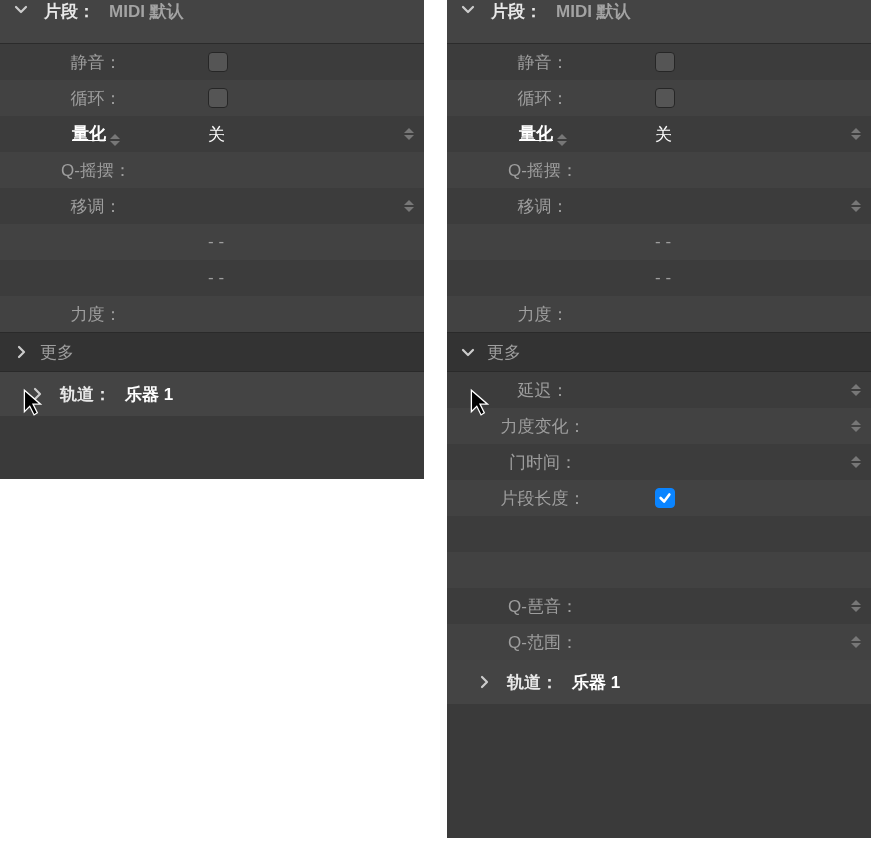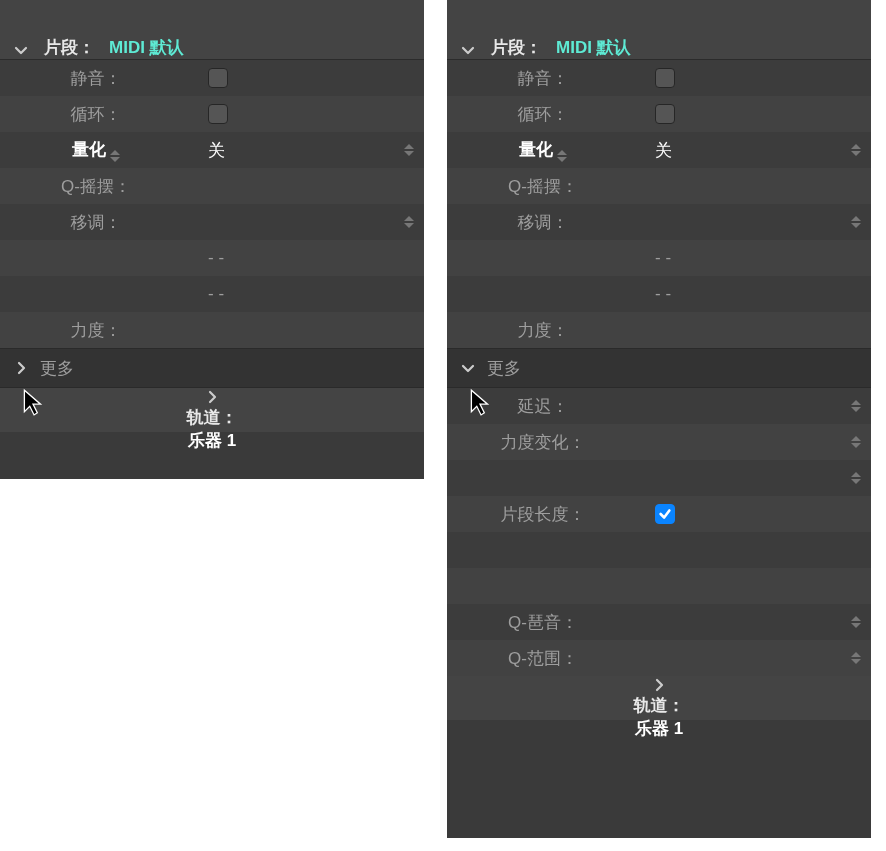--- a/index.html
+++ b/index.html
@@ -12,45 +12,45 @@
     --text-dim:#9e9e9e;
     --checkbox:#555555;
     --accent:#0a84ff;
     --spinner:#777777;
   }
   *{box-sizing:border-box;margin:0;padding:0;font-family:-apple-system,"Helvetica Neue",Arial,sans-serif;}
   body{background:#fff;width:886px;height:851px;position:relative;overflow:hidden;}
   .panel{position:absolute;background:var(--bg);font-size:17px;color:var(--text);}
   #panel-left{left:0;top:0;width:424px;height:479px;}
   #panel-right{left:447px;top:0;width:424px;height:838px;}
-  .header{display:flex;align-items:flex-end;height:60px;background:var(--bg-header);padding:0 12px;gap:14px;border-bottom:1px solid #2b2b2b;}
+  .header{display:flex;align-items:flex-start;height:44px;background:var(--bg-header);padding:0 12px;gap:14px;border-bottom:1px solid #2b2b2b;}
   .header .lbl{color:var(--text);font-weight:600;}
-  .header .val{color:#5eead4;font-weight:600;}
+  .header .val{color:#a3a3a3;font-weight:600;}
   .chev{width:18px;height:18px;flex:0 0 18px;display:flex;align-items:center;justify-content:center;}
   .chev svg{width:16px;height:16px;stroke:#ccc;stroke-width:2.2;fill:none;stroke-linecap:round;stroke-linejoin:round;}
   .row{display:flex;align-items:center;height:36px;}
   .row:nth-child(odd){background:var(--bg-row-dark);}
   .row:nth-child(even){background:var(--bg-row-light);}
   .row .lbl{width:198px;text-align:center;padding-right:6px;color:var(--text-dim);}
-  .row .lbl.bright{color:#fff;font-weight:600;}
+  .row .lbl.bright{color:#fff;font-weight:600;text-decoration:underline;}
   .row .val{flex:1;display:flex;align-items:center;padding-left:10px;color:#fff;position:relative;height:100%;}
   .row .val.dim{color:var(--text-dim);}
   .checkbox{width:20px;height:20px;background:var(--checkbox);border-radius:4px;border:1px solid #262626;display:flex;align-items:center;justify-content:center;}
   .checkbox.checked{background:var(--accent);border-color:var(--accent);}
   .checkbox.checked svg{width:14px;height:14px;stroke:#fff;stroke-width:3;fill:none;stroke-linecap:round;stroke-linejoin:round;}
   .mini-spinner{display:inline-flex;flex-direction:column;gap:2px;margin-left:4px;}
   .mini-spinner span{display:block;width:0;height:0;border-left:5px solid transparent;border-right:5px solid transparent;}
   .mini-spinner .up{border-bottom:5px solid var(--spinner);}
   .mini-spinner .down{border-top:5px solid var(--spinner);}
   .end-spinner{position:absolute;right:10px;top:50%;transform:translateY(-50%);display:flex;flex-direction:column;gap:2px;}
   .end-spinner span{display:block;width:0;height:0;border-left:5px solid transparent;border-right:5px solid transparent;}
   .end-spinner .up{border-bottom:5px solid var(--spinner);}
   .end-spinner .down{border-top:5px solid var(--spinner);}
   .more{display:flex;align-items:center;height:40px;background:var(--bg-more);padding:8px 12px;gap:10px;color:var(--text-dim);border-top:1px solid #2a2a2a;border-bottom:1px solid #2a2a2a;}
-  .track{display:flex;align-items:center;height:44px;background:var(--bg-header);padding:0 3px;gap:0;flex-direction:column;}
+  .track{display:flex;align-items:center;height:44px;background:var(--bg-header);padding:0 28px;gap:14px;}
   .track .lbl{color:var(--text);font-weight:600;}
   .track .val{color:#fff;font-weight:700;}
   .rows-container{display:flex;flex-direction:column;}
   .cursor{position:absolute;width:22px;height:28px;pointer-events:none;z-index:10;}
   .cursor svg{width:100%;height:100%;fill:#000;stroke:#fff;stroke-width:1.2;}
 </style>
 </head>
 <body>
 
 <div class="panel" id="panel-left">
@@ -222,20 +222,21 @@
     <div class="row">
       <span class="lbl">力度变化：</span>
       <span class="val">
           <span class="end-spinner">
             <span class="up"></span>
             <span class="down"></span>
           </span>
         </span>
     </div>
     <div class="row">
+      <span class="lbl">门时间：</span>
       <span class="val">
           <span class="end-spinner">
             <span class="up"></span>
             <span class="down"></span>
           </span>
         </span>
     </div>
     <div class="row">
       <span class="lbl">片段长度：</span>
       <span class="val">

